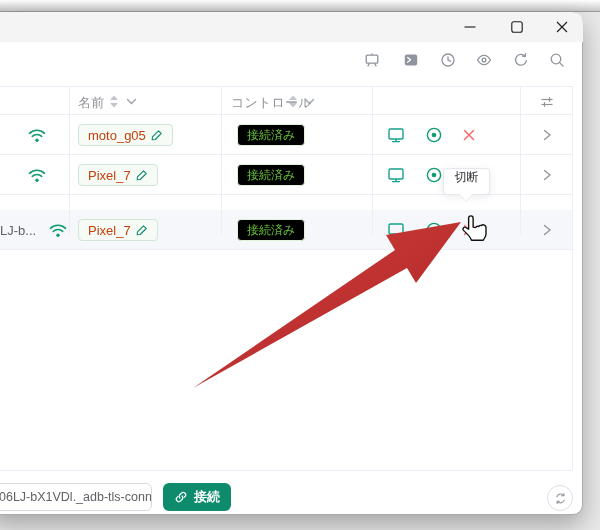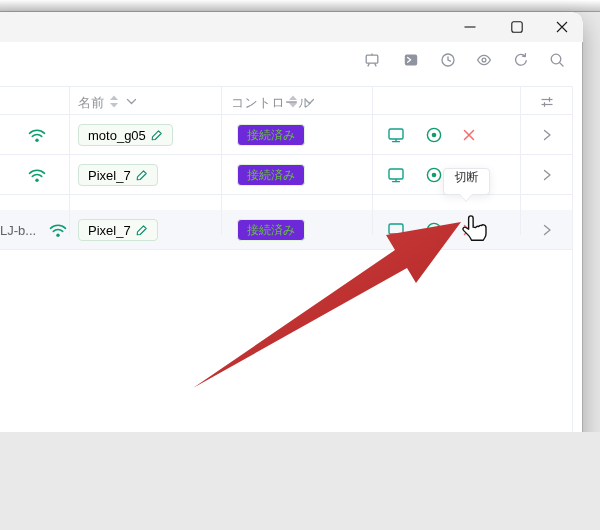--- a/index.html
+++ b/index.html
@@ -1,18 +1,18 @@
 <!DOCTYPE html>
 <html><head>
 <meta charset="utf-8">
 <style>
   * { margin:0; padding:0; box-sizing:border-box; }
   html,body { width:600px; height:530px; }
   body { font-family:"Liberation Sans","DejaVu Sans",sans-serif; background:#e9e9e9; overflow:hidden; }
-  #screen { position:relative; width:600px; height:432px; background:#e9e9e9; overflow:hidden; }
+  #screen { position:relative; width:600px; height:530px; background:#e9e9e9; overflow:hidden; }
 
   
   .backdrop-strip { position:absolute; left:0; top:0; width:600px; height:12px;
     background:linear-gradient(#ffffff,#c9c9c9); border-bottom:1px solid #9b9b9b; }
 
   
   .window { position:absolute; left:-12px; top:12px; width:595px; height:503px;
     background:#ffffff; border:1px solid #ababab; border-radius:10px;
     box-shadow:0 10px 26px rgba(0,0,0,.30); }
   .titlebar { position:absolute; left:-12px; top:12px; width:595px; height:30px;
@@ -31,23 +31,23 @@
   .thead { position:absolute; left:0; top:86px; width:573px; height:29px; border-top:1px solid #ebeef5; border-bottom:1px solid #ebeef5; background:#fff; }
   .th-label { position:absolute; top:7px; font-size:13px; color:#909399; font-weight:500; letter-spacing:.2px; }
   .trow { position:absolute; left:0; width:573px; height:40px; border-bottom:1px solid #ebeef5; background:#fff; }
   .trow.hover { background:#f5f7fa; }
   .vline { position:absolute; top:86px; width:1px; height:149px; background:#ebeef5; }
 
   .cell-text { position:absolute; font-size:13px; color:#606266; }
 
   .pill { position:absolute; top:9px; height:22px; display:inline-flex; align-items:center; gap:5px;
     padding:0 9px; background:#f7fbf5; border:1px solid #cfe6d8; border-radius:4px;
-    font-size:13px; color:#000000; }
+    font-size:13px; color:#c2410c; }
   .badge { position:absolute; top:9px; height:22px; display:inline-flex; align-items:center;
-    padding:0 9px; background:#6d28d9; border:1px solid #e1f3d8; border-radius:4px;
+    padding:0 9px; background:#000000; border:1px solid #e1f3d8; border-radius:4px;
     font-size:12px; color:#67c23a; }
 
   .row-icon { position:absolute; width:18px; height:18px; top:11px; }
   .chev { position:absolute; width:14px; height:14px; top:13px; left:540px; }
 
   
   .addr-input { position:absolute; left:-10px; top:483px; width:162px; height:28px;
     border:1px solid #d6d9e0; border-radius:6px; background:#fff; color:#606266;
     font-size:12.5px; padding:0 8px; font-family:"Liberation Sans","DejaVu Sans",sans-serif;
     white-space:nowrap; overflow:hidden; }

